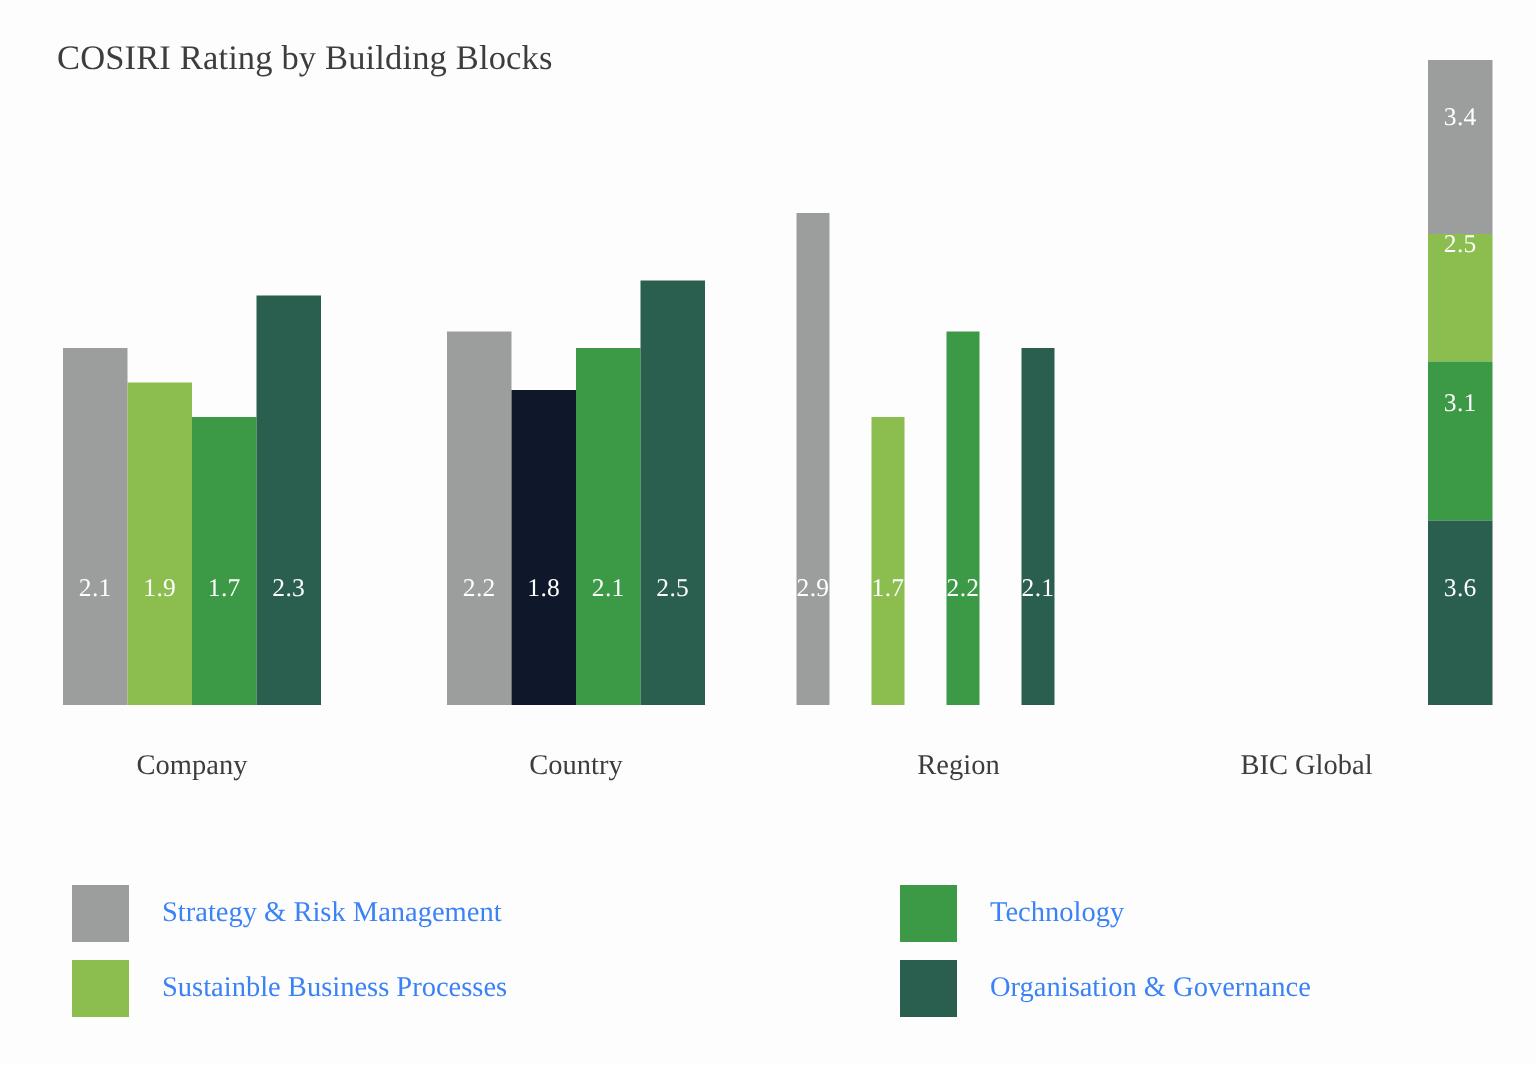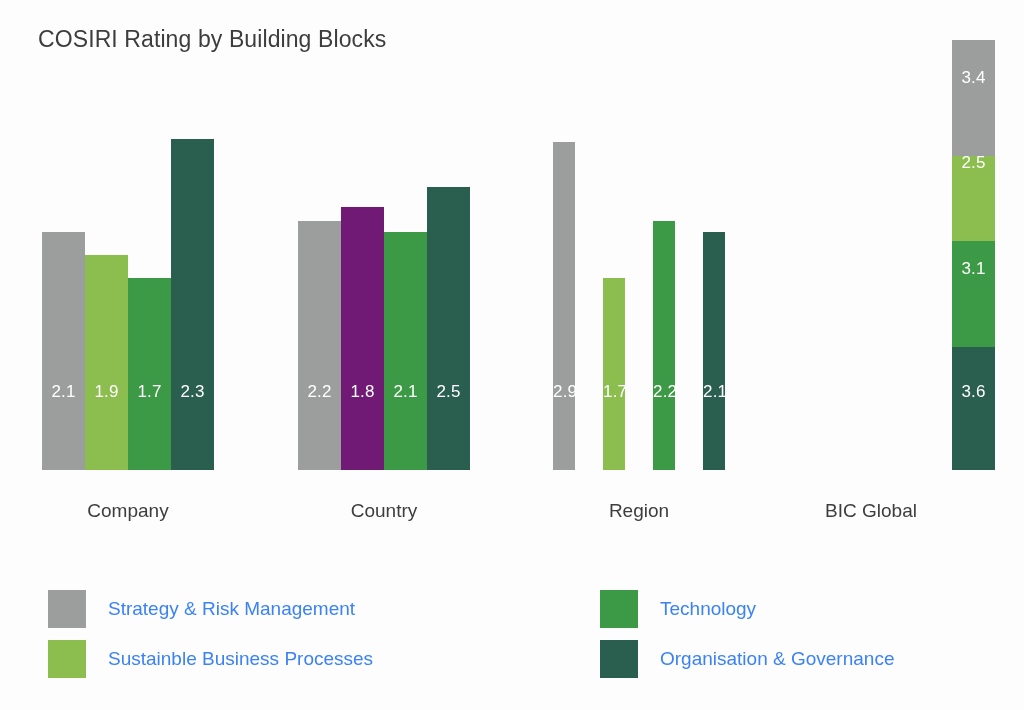--- a/index.html
+++ b/index.html
@@ -14,20 +14,21 @@
     color: #3a3a3a;
     overflow: hidden;
     position: relative;
   }
 
   #chart-root {
     position: absolute;
     left: 0; top: 0;
     width: 1024px;
     height: 710px;
+    font-family: Liberation Serif, serif;
   }
 
   
   .chart-title {
     position: absolute;
     left: 38px;
     top: 26px;
     font-size: 23px;
     font-weight: 400;
     color: #3d3d3d;
@@ -47,21 +48,21 @@
   .group {
     position: absolute;
     bottom: 0;
     height: 430px;
     width: 172px;
     display: flex;
     align-items: flex-end;
   }
   .group-0 { left: 42px; }
   .group-1 { left: 298px; }
-  .group-2 { left: 553px; gap: 28px; }
+  .group-2 { left: 531px; gap: 28px; }
   .group-3 { left: 823px; flex-direction: column; }
 
   .bar {
     position: relative;
     width: 43px;
     box-sizing: border-box;
   }
 
   .bar .bar-value {
     position: absolute;
@@ -137,30 +138,30 @@
     <div class="group group-0">
       <div class="bar series-0" style="height: 237.632px; background-color: rgb(156, 158, 158);">
         <span class="bar-value">2.1</span>
       </div>
       <div class="bar series-1" style="height: 215px; background-color: rgb(140, 190, 79);">
         <span class="bar-value">1.9</span>
       </div>
       <div class="bar series-2" style="height: 192.368px; background-color: rgb(60, 154, 70);">
         <span class="bar-value">1.7</span>
       </div>
-      <div class="bar series-3" style="height: 331px; background-color: rgb(42, 94, 78);">
+      <div class="bar series-3" style="height: 273px; background-color: rgb(42, 94, 78);">
         <span class="bar-value">2.3</span>
       </div>
     </div>
 
     <div class="group group-1">
       <div class="bar series-0" style="height: 248.947px; background-color: rgb(156, 158, 158);">
         <span class="bar-value">2.2</span>
       </div>
-      <div class="bar series-1" style="height: 263px; background-color: #701a75;">
+      <div class="bar series-1" style="height: 210px; background-color: #0f172a;">
         <span class="bar-value">1.8</span>
       </div>
       <div class="bar series-2" style="height: 237.632px; background-color: rgb(60, 154, 70);">
         <span class="bar-value">2.1</span>
       </div>
       <div class="bar series-3" style="height: 282.895px; background-color: rgb(42, 94, 78);">
         <span class="bar-value">2.5</span>
       </div>
     </div>
 

